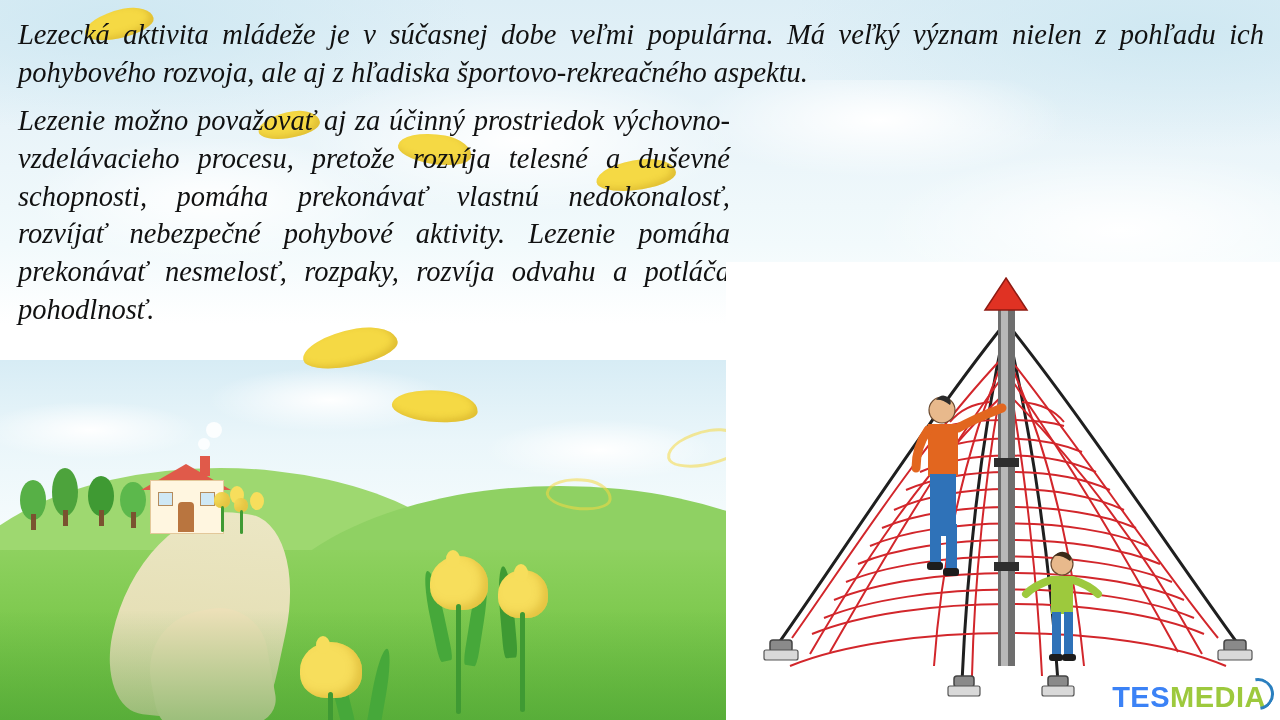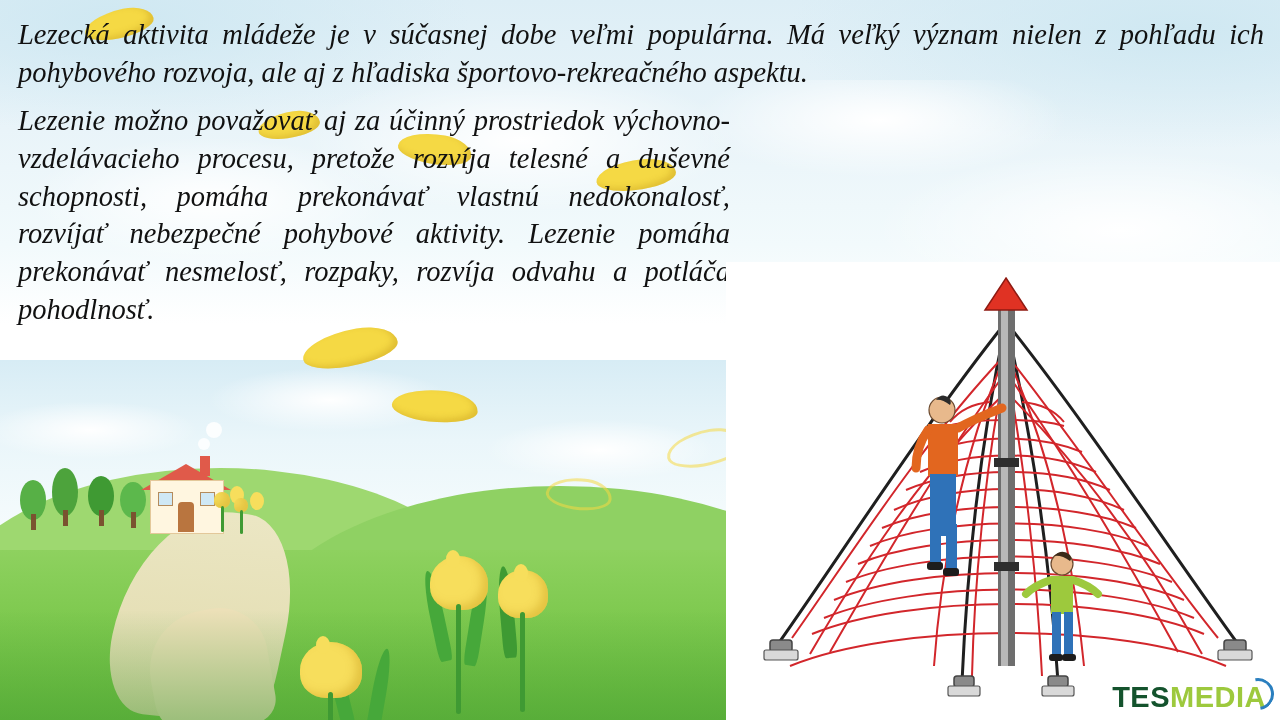--- a/index.html
+++ b/index.html
@@ -62,21 +62,21 @@
 
   
   .textwrap{position:absolute;left:18px;top:16px;width:1246px;}
   p.para{margin:0 0 10px 0;font-style:italic;font-size:28.5px;line-height:1.33;color:#111111;
     text-align:justify;text-justify:inter-word;font-family:"Liberation Serif",serif;}
   p.para2{width:712px;}
 
   
   .product{position:absolute;left:726px;top:262px;width:554px;height:458px;background:#ffffff;}
   .logo{position:absolute;right:14px;bottom:6px;font-family:"Liberation Sans",sans-serif;font-weight:bold;font-size:29px;letter-spacing:.5px;}
-  .logo .tes{color:#14532d;}
+  .logo .tes{color:#3b82f6;}
   .logo .media{color:#9dc93d;}
   .logo-swoosh{position:absolute;right:6px;bottom:10px;width:26px;height:26px;border:3px solid #2a7fbf;border-radius:50%;border-left-color:transparent;border-bottom-color:transparent;transform:rotate(35deg);}
 
   
   .crest{position:absolute;}
   .crest1{left:740px;top:278px;width:110px;height:104px;}
   .crest2{left:1080px;top:278px;width:96px;height:100px;}
 </style>
 </head>
 <body>

